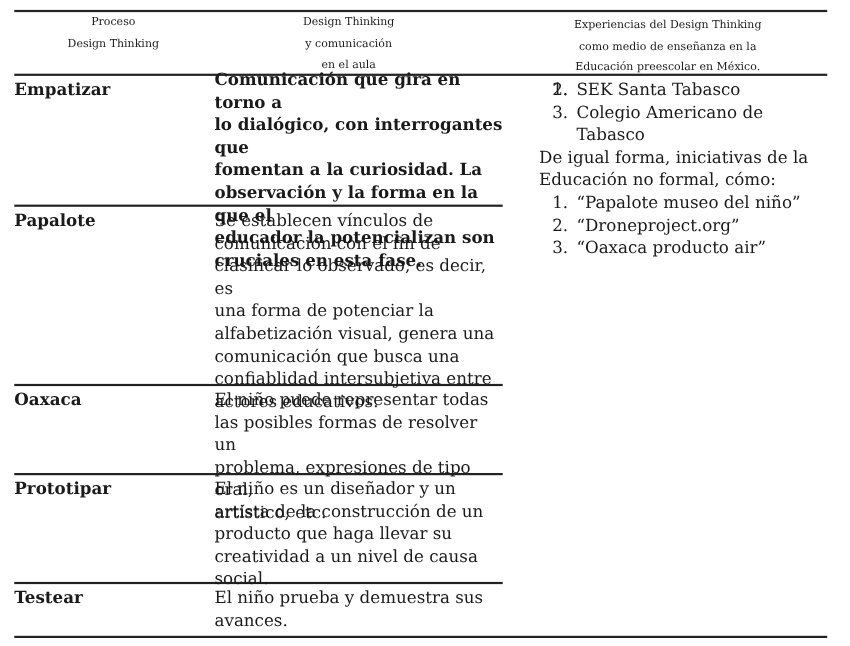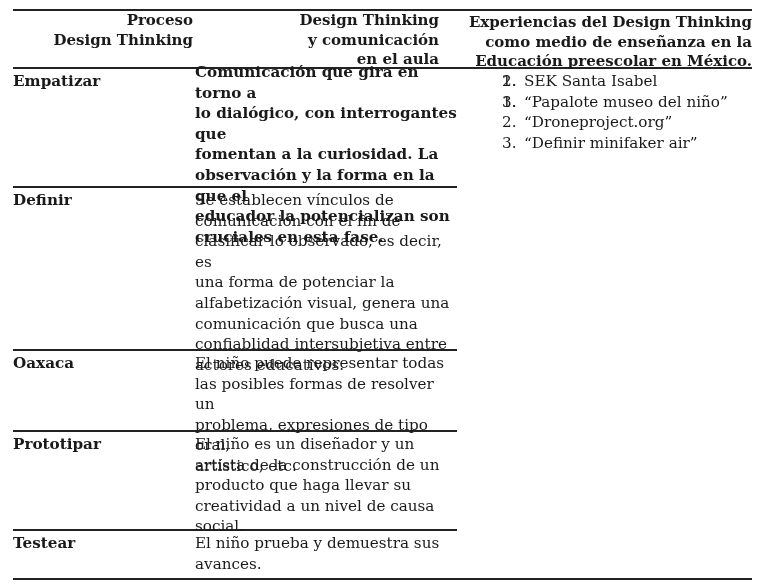--- a/index.html
+++ b/index.html
@@ -3,21 +3,21 @@
   <meta charset="utf-8">
   <style>
     html, body { margin: 0; padding: 0; background: #ffffff; }
     body {
       width: 773px; height: 587px; position: relative; overflow: hidden;
       font-family: "DejaVu Serif", "Liberation Serif", serif;
       color: #1a1a1a;
     }
     .rule { position: absolute; height: 2px; background: #222222; }
     .cell { position: absolute; font-size: 15.2px; line-height: 20.6px; }
-    .hdr { font-weight: bold; text-align: right; line-height: 19.5px; font-size: 15px; }
+    .hdr { font-weight: normal; text-align: center; line-height: 19.5px; font-size: 10px; }
     .proc { font-weight: bold; text-align: left; }
     .desc { white-space: pre-line; }
     ol { margin: 0; padding: 0; list-style: none; }
     ol li { position: relative; padding-left: 22px; }
     ol li .num { position: absolute; left: 0; }
     .para { white-space: pre-line; }
   </style>
 </head>
 <body>
 
@@ -41,21 +41,21 @@
 Educación preescolar en México.</div>
 
   <div class="cell proc" style="left:13px; top:71px; width:180px;">Empatizar</div>
   <div class="cell desc" style="left:195px; top:62px; width:262px;font-weight:bold;">Comunicación que gira en torno a
 lo dialógico, con interrogantes que
 fomentan a la curiosidad. La
 observación y la forma en la que el
 educador la potencializan son
 cruciales en esta fase.</div>
 
-  <div class="cell proc" style="left:13px; top:190px; width:180px;">Definir</div>
+  <div class="cell proc" style="left:13px; top:190px; width:180px;">Papalote</div>
   <div class="cell desc" style="left:195px; top:190px; width:262px;">Se establecen vínculos de
 comunicación con el fin de
 clasificar lo observado, es decir, es
 una forma de potenciar la
 alfabetización visual, genera una
 comunicación que busca una
 confiablidad intersubjetiva entre
 actores educativos.</div>
 
   <div class="cell proc" style="left:13px; top:353px; width:180px;">Oaxaca</div>
@@ -75,34 +75,37 @@
   <div class="cell desc" style="left:195px; top:533px; width:262px;">El niño prueba y demuestra sus
 avances.</div>
 
   <div class="cell" style="left:490px; top:71px; width:262px;">
     <ol style="padding-left:12px;">
       <li>
         <span class="num">1.</span>
       </li>
       <li>
         <span class="num">2.</span>
-        <span class="desc">SEK Santa Isabel</span>
+        <span class="desc">SEK Santa Tabasco</span>
       </li>
       <li>
         <span class="num">3.</span>
+        <span class="desc">Colegio Americano de Tabasco</span>
       </li>
     </ol>
+    <div class="para">De igual forma, iniciativas de la
+Educación no formal, cómo:</div>
     <ol style="padding-left:12px;">
       <li>
         <span class="num">1.</span>
         <span class="desc">“Papalote museo del niño”</span>
       </li>
       <li>
         <span class="num">2.</span>
         <span class="desc">“Droneproject.org”</span>
       </li>
       <li>
         <span class="num">3.</span>
-        <span class="desc">“Definir minifaker air”</span>
+        <span class="desc">“Oaxaca producto air”</span>
       </li>
     </ol>
   </div>
 </div>
 
 </body></html>

